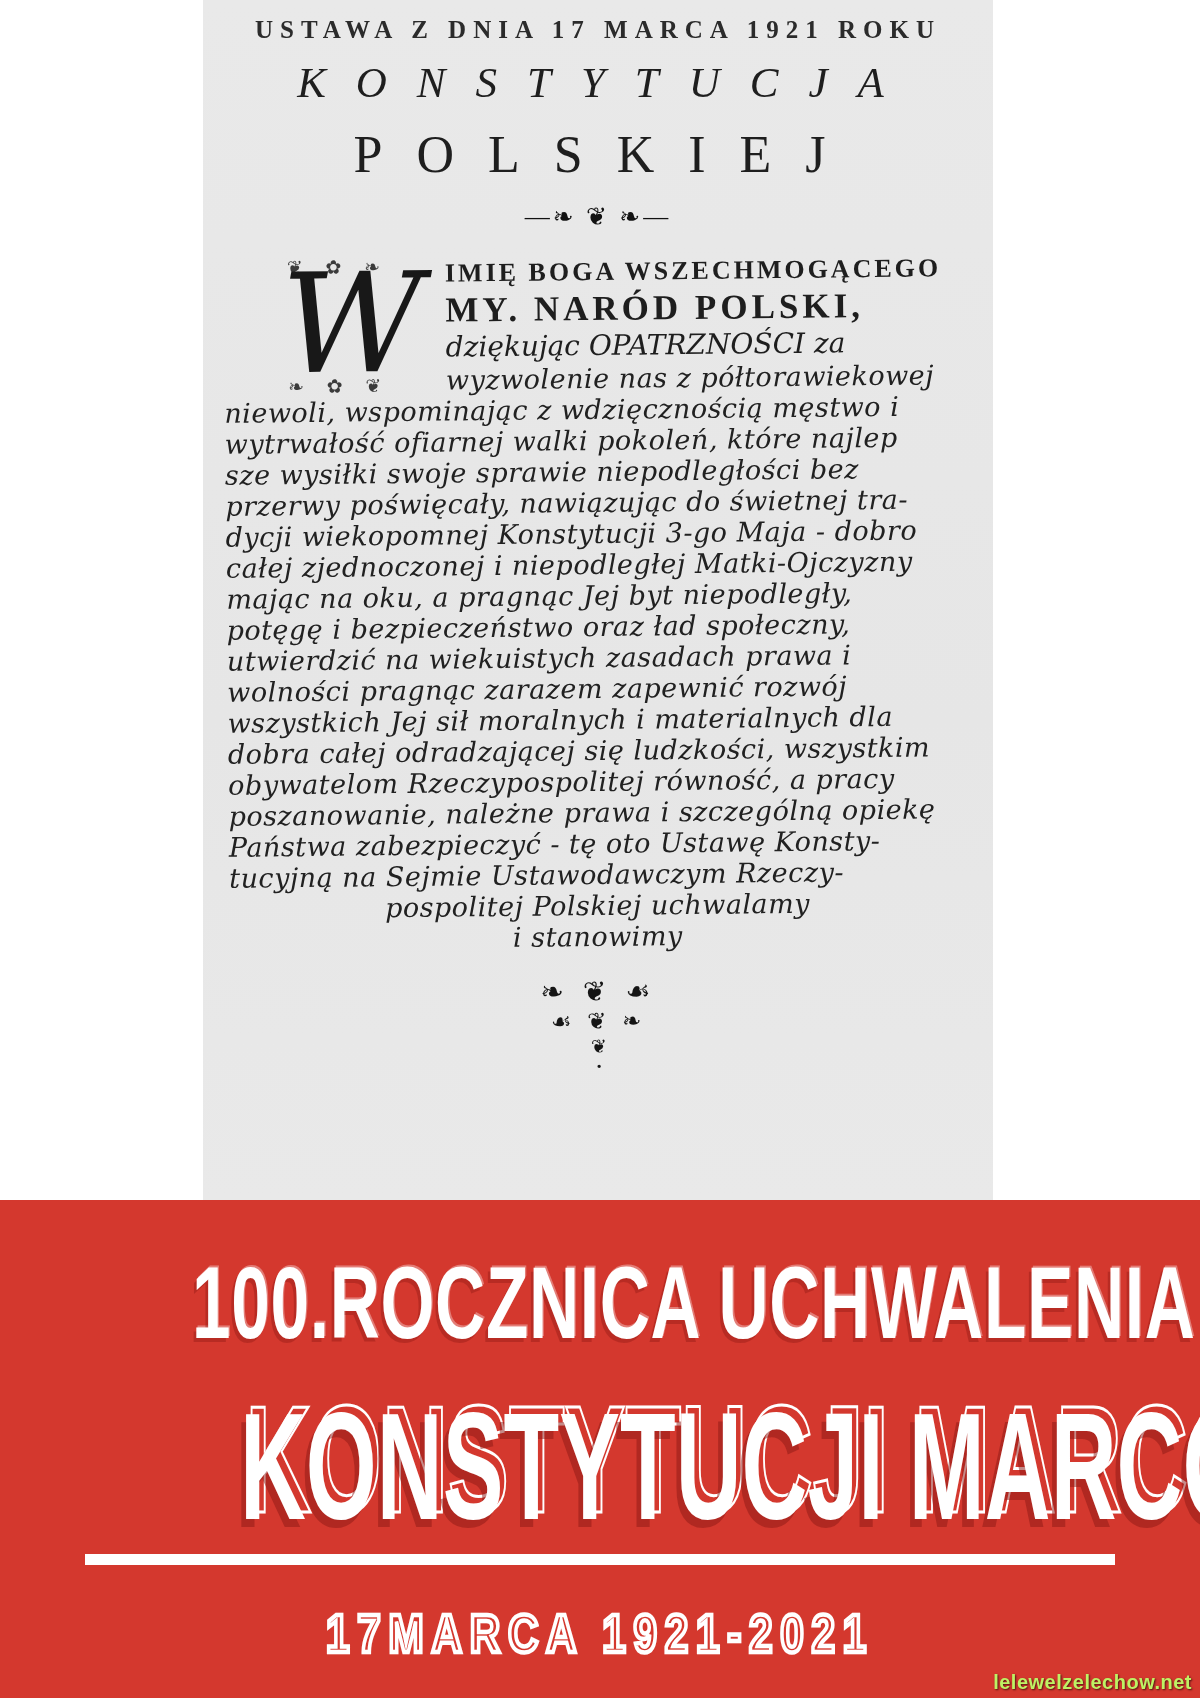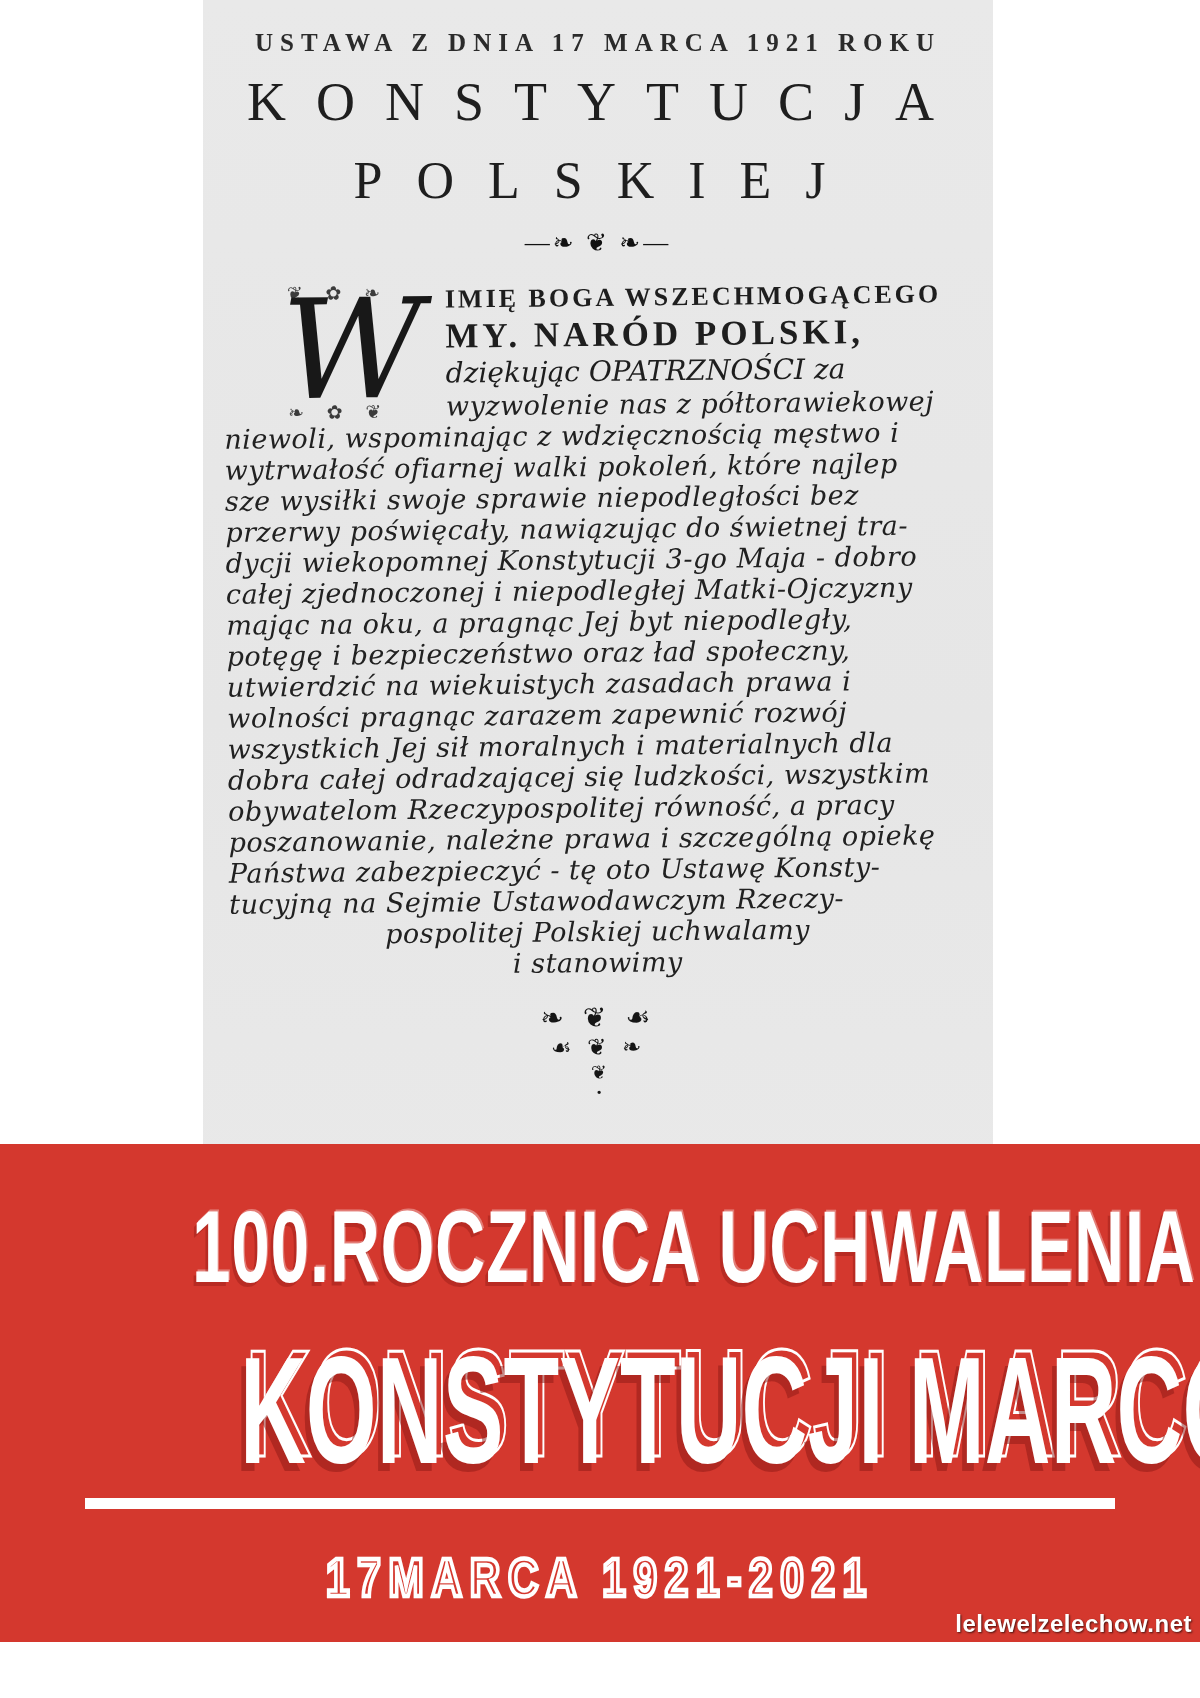--- a/index.html
+++ b/index.html
@@ -5,23 +5,23 @@
 <style>
   html,body{margin:0;padding:0;background:#ffffff;}
   .poster{position:relative;width:1200px;height:1698px;background:#ffffff;overflow:hidden;
           font-family:"Liberation Serif", serif;}
 
   
   .top-section{position:absolute;top:0;left:0;width:1200px;height:1200px;background:#ffffff;}
   .paper{position:absolute;left:203px;top:0;width:790px;height:1200px;
          background:linear-gradient(180deg,#e9e9e9 0%,#e6e6e6 60%,#e9e9e9 100%);
          color:#1e1e1e;overflow:hidden;}
-  .doc-header{text-align:center;padding-top:29px;}
+  .doc-header{text-align:center;padding-top:16px;}
   .law-line{font-size:25px;letter-spacing:7px;font-weight:600;color:#2b2b2b;}
-  .title-line1{font-size:54px;letter-spacing:30px;margin-top:14px;text-indent:15px;}
+  .title-line1{font-size:43px;letter-spacing:30px;margin-top:14px;text-indent:15px;font-style:italic;}
   .title-line2{font-size:49px;letter-spacing:11px;margin-top:12px;}
   .title-line3{font-size:52px;letter-spacing:34px;margin-top:18px;text-indent:17px;}
   .ornament-top{margin-top:18px;font-size:25px;letter-spacing:3px;color:#111;}
 
   .doc-body{margin:24px 30px 0 24px;transform:rotate(-0.6deg);}
   .dropcap-block{float:left;width:152px;height:126px;margin:8px 12px 0 58px;position:relative;}
   .dropcap{font-family:"DejaVu Serif", serif;font-style:italic;
            font-size:138px;line-height:118px;color:#181818;}
   .dropcap-block::before{content:"❦ ✿ ❧";position:absolute;top:-10px;left:6px;
            font-size:19px;letter-spacing:9px;opacity:.85;font-style:normal;}
@@ -33,39 +33,39 @@
   .script-line{font-size:27px;line-height:31px;font-style:italic;letter-spacing:.5px;
                font-family:"DejaVu Serif", serif;white-space:nowrap;color:#212121;}
   .centered{text-align:center;white-space:normal;}
   .tailpiece{clear:both;text-align:center;margin-top:24px;color:#151515;}
   .tail-row1{font-size:28px;letter-spacing:6px;line-height:32px;}
   .tail-row2{font-size:23px;letter-spacing:5px;line-height:27px;}
   .tail-row3{font-size:19px;line-height:23px;}
   .tail-row4{font-size:14px;line-height:17px;}
 
   
-  .red-band{position:absolute;top:1144px;left:0;width:1200px;height:498px;
+  .red-band{position:absolute;top:1200px;left:0;width:1200px;height:498px;
             background:#d4382e;color:#ffffff;font-family:"Liberation Sans", sans-serif;
             overflow:hidden;}
   .banner-line1{margin-top:52px;text-align:center;font-size:102px;line-height:102px;
             font-weight:bold;white-space:nowrap;transform:scaleX(0.68);
             letter-spacing:1px;color:#ffffff;
             text-shadow:-4px 4px 0 rgba(150,28,22,.45), 2px -2px 0 rgba(255,255,255,.35);}
   .banner-line2{position:relative;margin-top:36px;text-align:center;font-size:152px;
             line-height:152px;font-weight:bold;white-space:nowrap;transform:scaleX(0.60);
             color:#ffffff;text-shadow:-8px 8px 0 rgba(140,24,19,.5);}
   .banner-line2::before{content:attr(data-text);position:absolute;left:9px;top:-7px;
             width:100%;color:transparent;-webkit-text-stroke:3px #ffffff;
             text-shadow:none;z-index:-1;}
   .divider{margin:12px auto 0 auto;width:1030px;height:11px;background:#ffffff;}
   .date-line{margin-top:36px;text-align:center;font-size:54px;line-height:64px;
             font-weight:bold;letter-spacing:10px;white-space:nowrap;transform:scaleX(0.78);
             color:rgba(212,56,46,0.15);-webkit-text-stroke:4.5px #ffffff;}
-  .watermark{position:absolute;right:8px;bottom:4px;font-size:24px;font-weight:bold;
-            color:#ffffff;letter-spacing:.5px;
+  .watermark{position:absolute;right:8px;bottom:4px;font-size:20px;font-weight:bold;
+            color:#bef264;letter-spacing:.5px;
             text-shadow:1px 1px 2px rgba(0,0,0,.65);}
 </style>
 </head>
 <body>
 
 <div class="poster">
 
   <div class="top-section">
     <div class="paper">
 

